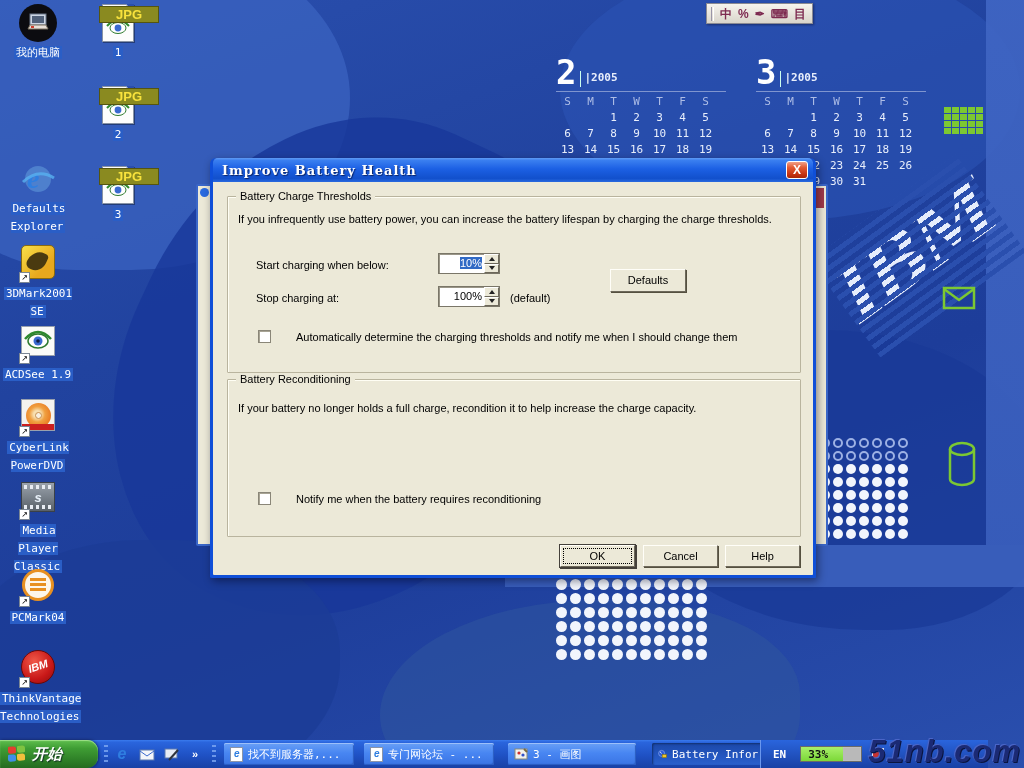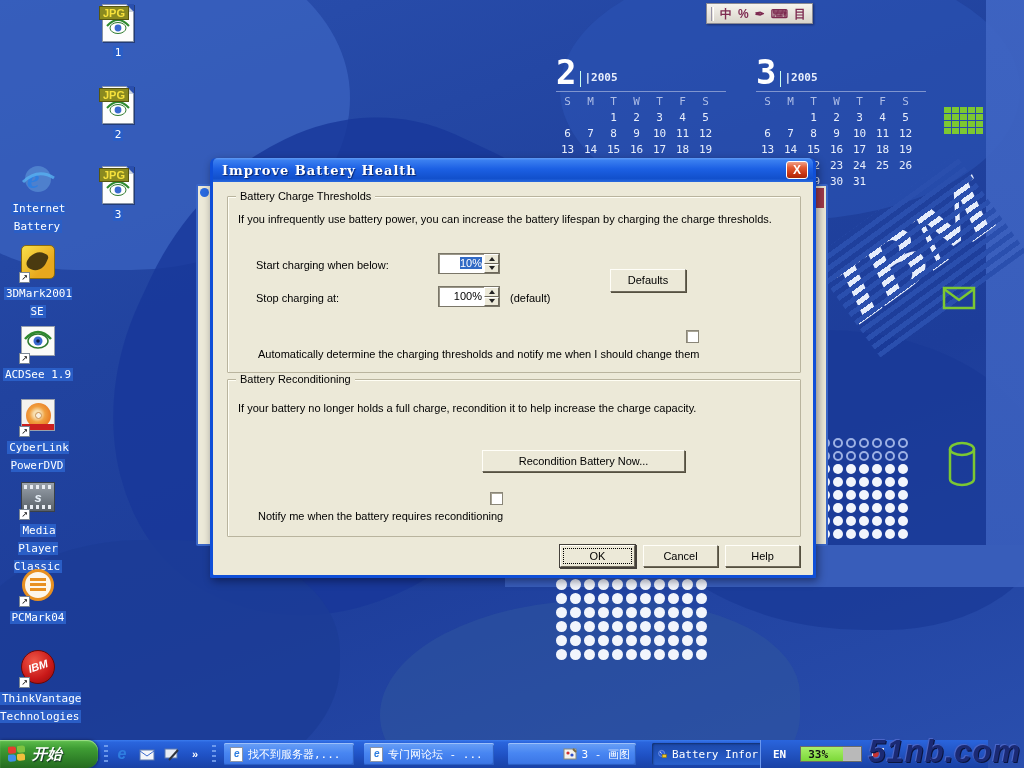--- a/index.html
+++ b/index.html
@@ -59,21 +59,21 @@
               font-size:11px; line-height:14px; padding:0 2px; }
   .ic-round { width:38px; height:38px; border-radius:50%; background:#0c0c10; position:relative; }
   .shortcut { position:absolute; left:0; bottom:0; width:11px; height:11px; background:#fff;
               border:1px solid #7a8694; font-size:8px; line-height:9px; color:#000; text-align:center; }
   .jpg-icon { position:absolute; width:48px; text-align:center; cursor:pointer; }
   .jpg-page { position:relative; width:32px; height:38px; margin:0 auto; background:#fdfdfd; border:1px solid #8893a5;
               box-shadow:1px 1px 0 rgba(0,0,0,.35); }
   .jpg-fold { position:absolute; right:-1px; top:-1px; width:0; height:0;
               border-left:8px solid #c8d0dc; border-top:8px solid #2a4fae; }
   .jpg-tag { position:absolute; left:-4px; top:1px; background:#8a8a20; color:#f8e23c;
-             font-size:11px; font-weight:bold; padding:0 3px; border:1px solid #555510; }
+             font-size:13px; font-weight:bold; padding:0 16px; border:1px solid #555510; }
 
   
   #behind { position:absolute; left:196px; top:184px; width:632px; height:362px;
             background:#ece9d8; border:2px solid #3a66c8; border-radius:2px; }
   #behind .b-ico { position:absolute; left:2px; top:2px; width:9px; height:9px; border-radius:50%; background:#2a6ae0; }
   #behind .b-close { position:absolute; right:2px; top:2px; width:10px; height:20px; background:#a03a4a; }
 
   
   #dlg { position:absolute; left:210px; top:158px; width:606px; height:420px;
          border:3px solid #0f4fd8; border-top:none; border-radius:6px 6px 2px 2px;
@@ -104,21 +104,21 @@
             display:flex; align-items:center; justify-content:center; cursor:pointer; }
   .arr-up { width:0; height:0; border-left:3px solid transparent; border-right:3px solid transparent; border-bottom:4px solid #222; }
   .arr-dn { width:0; height:0; border-left:3px solid transparent; border-right:3px solid transparent; border-top:4px solid #222; }
 
   .btn { position:absolute; background:#ece9d8; font-size:11px; text-align:center; cursor:pointer;
          border:1px solid; border-color:#fffef8 #6d685a #6d685a #fffef8;
          box-shadow:1px 1px 0 #55503f; line-height:20px; }
   .btn.default { box-shadow:0 0 0 1px #44403a, 1px 1px 0 1px #44403a; }
   .btn.default .focus-ring { position:absolute; inset:2px; border:1px dotted #000; }
 
-  .chk-row { position:absolute; display:flex; align-items:flex-end; gap:5px; cursor:pointer;flex-direction:column; }
+  .chk-row { position:absolute; display:flex; align-items:flex-end; gap:25px; cursor:pointer; }
   .chk { width:13px; height:13px; background:#fff; border:1px solid #8a8678;
          box-shadow:inset 1px 1px 0 #a8a494; }
 
   
   #langbar { position:absolute; left:706px; top:3px; height:21px; display:flex; align-items:center; gap:6px;
              padding:0 6px 0 4px; background:linear-gradient(180deg,#f6f4ee,#d9d5cb);
              border:1px solid #8a8a92; box-shadow:1px 1px 2px rgba(0,0,20,.4); }
   #langbar .handle { width:3px; height:14px; border-left:1px solid #9a96a8; border-right:1px solid #fff; }
   #langbar .lb-ic { color:#7d2a50; font-size:12px; font-weight:bold; line-height:18px; cursor:pointer; }
 
@@ -440,31 +440,42 @@
         <span class="cal-day">27</span>
         <span class="cal-day">28</span>
         <span class="cal-day">29</span>
         <span class="cal-day">30</span>
         <span class="cal-day">31</span>
         <span class="cal-day"></span>
         <span class="cal-day"></span>
       </div>
   </div>
 
+  <div class="dicon" style="left:0; top:4px;">
+    <div class="art">
+      <div class="ic-round"><svg width="38" height="38" viewBox="0 0 38 38">
+            <rect x="11" y="10" width="16" height="11" fill="#cdd6e4" stroke="#6a7688"></rect>
+            <rect x="13" y="12" width="12" height="7" fill="#51617a"></rect>
+            <path d="M9 25 L29 25 L27 21 L11 21 Z" fill="#e8e0d8" stroke="#7a7060"></path>
+            <rect x="12" y="22" width="3" height="2" fill="#d04030"></rect>
+          </svg></div>
+    </div>
+    <span class="di-label">我的电脑</span>
+  </div>
 
 
   <div class="dicon" style="left:0; top:160px;">
     <div class="art">
       <svg width="38" height="38" viewBox="0 0 38 38">
           <circle cx="19" cy="19" r="13" fill="#7ec4f0" opacity=".35"></circle>
           <text x="8" y="28" font-size="28" font-style="italic" font-weight="bold" fill="#2f7ee0" font-family="Liberation Serif, serif">e</text>
           <path d="M4 22 Q19 8 35 18" fill="none" stroke="#58b0f0" stroke-width="3" opacity=".8"></path>
         </svg>
     </div>
-    <span class="di-label">Internet Battery</span>
+    <span class="di-label">Defaults Explorer</span>
   </div>
 
   <div class="dicon" style="left:0; top:243px;">
     <div class="art">
       <div style="width:34px;height:34px;margin:2px auto;border-radius:5px;background:linear-gradient(135deg,#f8df48,#e8a81e 70%);border:1px solid #8a6a10;position:relative;">
         <div style="position:absolute;left:6px;top:5px;width:18px;height:20px;background:#4a3a10;border-radius:70% 20% 60% 30%;transform:rotate(25deg);"></div>
       </div>
       <span class="shortcut">↗</span>
     </div>
     <span class="di-label">3DMark2001 SE</span>
@@ -625,21 +636,20 @@
         <div class="chk-row" style="left:30px; top:133px;">
           <span class="chk"></span>
           <span>Automatically determine the charging thresholds and notify me when I should change them</span>
         </div>
       </div>
 
       <div class="grp" style="left:14px; top:197px; width:574px; height:158px;">
         <span class="grp-label">Battery Reconditioning</span>
         <div class="grp-desc" style="top:22px;">If your battery no longer holds a full charge, recondition it to help increase the charge capacity.</div>
 
-        <div class="btn" style="left:254px; top:70px; width:203px; height:22px;">Recondition Battery Now...</div>
 
         <div class="chk-row" style="left:30px; top:112px;">
           <span class="chk"></span>
           <span>Notify me when the battery requires reconditioning</span>
         </div>
       </div>
 
       <div class="btn default" style="left:347px; top:363px; width:75px; height:22px;">
         <span class="focus-ring"></span><span>OK</span>
       </div>
@@ -685,21 +695,21 @@
           <span class="mini-e" style="font-size:10px;position:absolute;left:3px;top:0;">e</span>
         </span>
       <span class="tb-label">找不到服务器,...</span>
     </div>
     <div class="tb-btn" style="left:364px; width:130px;">
       <span class="mini-page">
           <span class="mini-e" style="font-size:10px;position:absolute;left:3px;top:0;">e</span>
         </span>
       <span class="tb-label">专门网论坛 - ...</span>
     </div>
-    <div class="tb-btn" style="left:508px; width:128px;justify-content:flex-end;">
+    <div class="tb-btn" style="left:508px; width:128px;">
       <svg width="14" height="14" viewBox="0 0 14 14">
           <rect x="1" y="2" width="12" height="10" fill="#f2f2ee" stroke="#8a8a7a"></rect>
           <circle cx="5" cy="6" r="1.6" fill="#d03030"></circle>
           <circle cx="9" cy="8" r="1.6" fill="#3050c8"></circle>
           <path d="M10 2 L13 5" stroke="#7a6a40" stroke-width="2"></path>
         </svg>
       <span class="tb-label">3 - 画图</span>
     </div>
     <div class="tb-btn active" style="left:652px; width:132px;">
       <svg width="15" height="14" viewBox="0 0 15 14">

